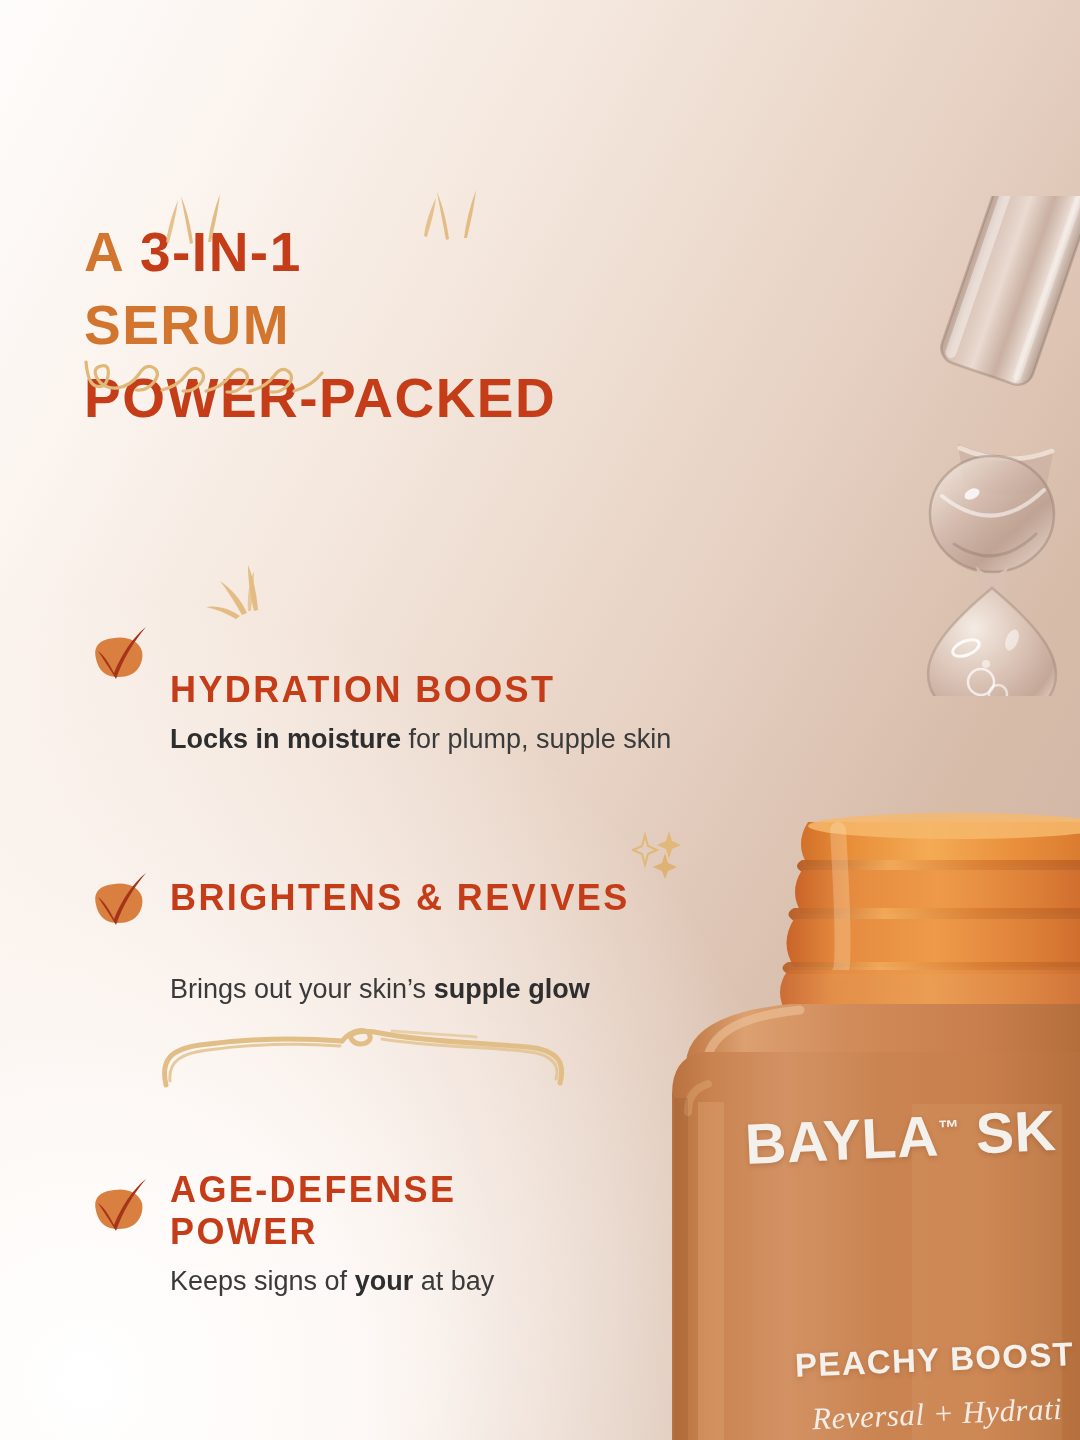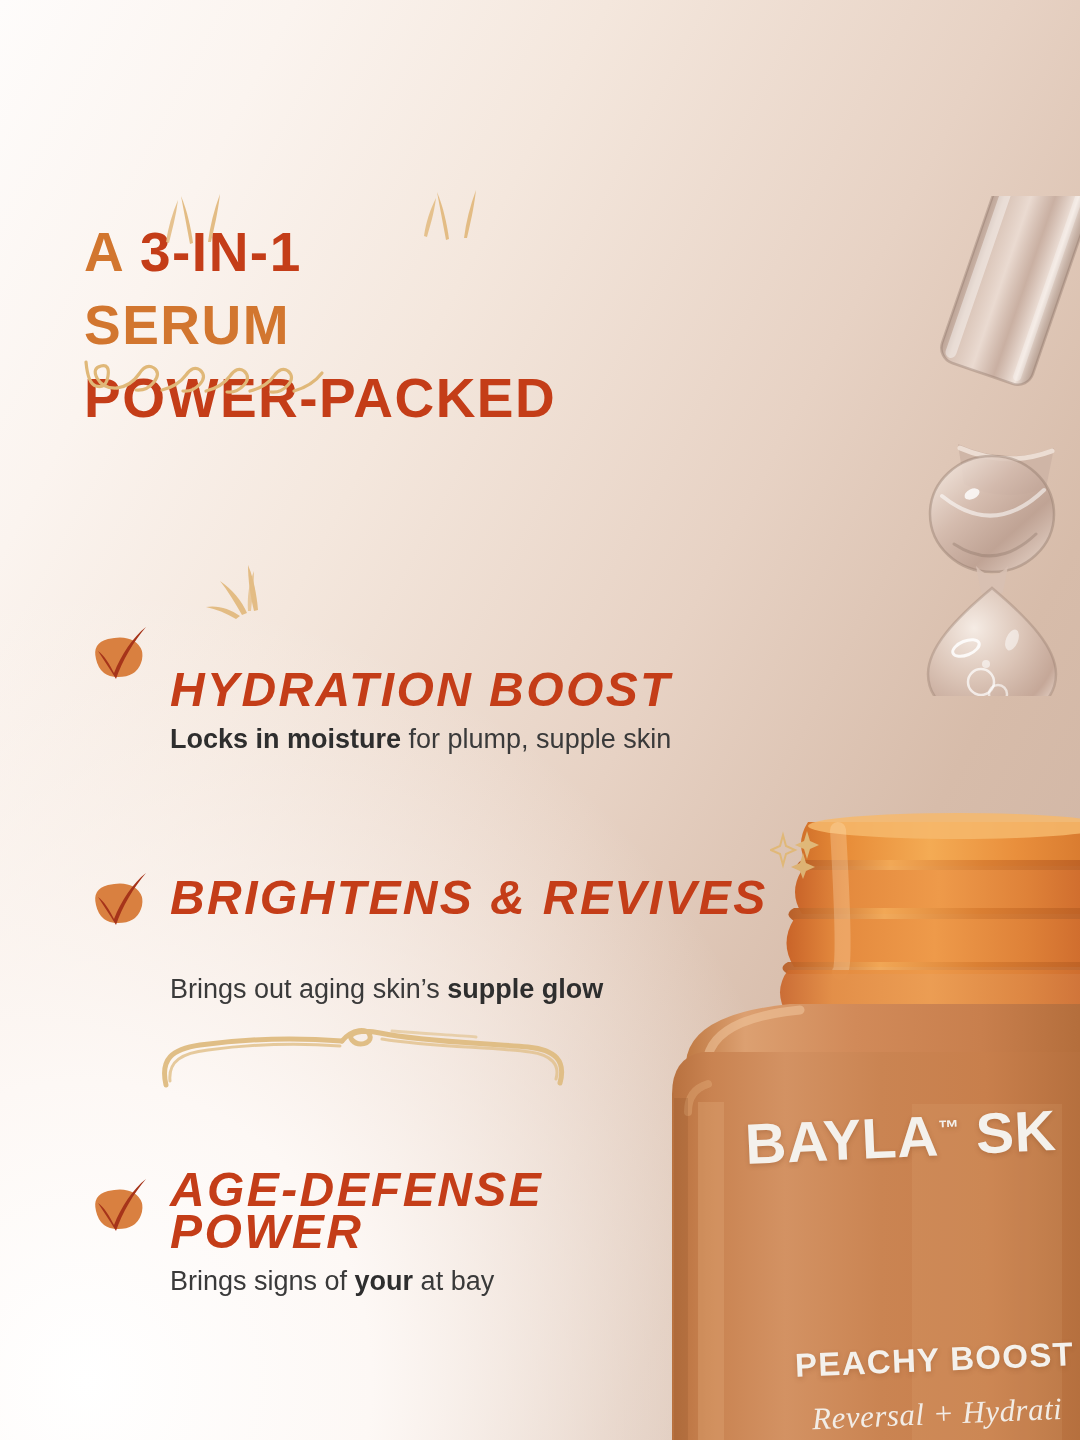--- a/index.html
+++ b/index.html
@@ -88,28 +88,27 @@
     left:4px;
     width:62px; height:62px;
   }
   .b1 .check-icon { top:36px; }
   .b2 .check-icon { top:32px; }
   .b3 .check-icon { top:88px; }
 
   .b-title {
     color:#C43D18;
     font-weight:bold;
-    font-size:48px;
+    font-size:36px;
     line-height:42px;
     letter-spacing:2.4px;
     text-transform:uppercase;
     white-space:pre-line;
     position:relative;
     display:inline-block;
-    font-style:italic;
   }
   .b-body {
     color:#3A3A3A;
     font-size:27px;
     line-height:43px;
     margin-top:7px;
     max-width:540px;
   }
   .b-body b { font-weight:bold; color:#2E2E2E; }
 
@@ -378,21 +377,21 @@
 
       <span class="b-title">
         <span>BRIGHTENS &amp; REVIVES</span>
         <svg class="sparkles" viewBox="0 0 52 50">
           <path d="M13 6 L16 17 L25 21 L16 25 L13 36 L10 25 L1 21 L10 17 Z" fill="none" stroke="#E0B878" stroke-width="2"></path>
           <path d="M37 2 L40 12 L49 16 L40 20 L37 30 L34 20 L25 16 L34 12 Z" fill="#E0B878"></path>
           <path d="M33 24 L36 34 L45 38 L36 42 L33 50 L30 42 L21 38 L30 34 Z" fill="#DDB273"></path>
         </svg>
       </span>
 
-      <div class="b-body"><span>Brings out aging skin’s </span><b>supple glow</b></div>
+      <div class="b-body"><span>Brings out your skin’s </span><b>supple glow</b></div>
     </div>
 
     <div class="benefit b3">
       <svg class="check-icon" viewBox="0 0 62 62">
         <path d="M8 38 q-4 -16 12 -20 q16 -4 26 2 q12 8 7 22 q-5 14 -23 14 q-18 0 -22 -18 z" fill="#D98040"></path>
         <path d="M10 30 C 16 34, 22 44, 26 52 C 33 34, 45 16, 58 6 C 46 20, 34 40, 28 58 C 22 48, 15 38, 10 30 Z" fill="#A6341A"></path>
       </svg>
 
       <span class="b-title">
         <svg class="swoosh" viewBox="0 0 420 68">
@@ -402,17 +401,17 @@
             <path d="M186 18 C 196 6, 212 4, 214 13 C 216 21, 202 24, 196 17 C 190 10, 206 6, 224 10
                      C 268 19, 330 20, 372 24 C 400 27, 410 38, 404 60" stroke-width="5"></path>
             <path d="M226 16 C 274 24, 336 24, 374 29 C 396 32, 404 42, 400 56" stroke-width="3" opacity=".75"></path>
             <path d="M236 8 C 272 11, 300 12, 320 14" stroke-width="3" opacity=".6"></path>
           </g>
         </svg>
         <span>AGE-DEFENSE
 POWER</span>
       </span>
 
-      <div class="b-body"><span>Brings signs of </span><b>your</b><span> at bay</span></div>
+      <div class="b-body"><span>Keeps signs of </span><b>your</b><span> at bay</span></div>
     </div>
 
   </div>
 </div>
 
 </body></html>

